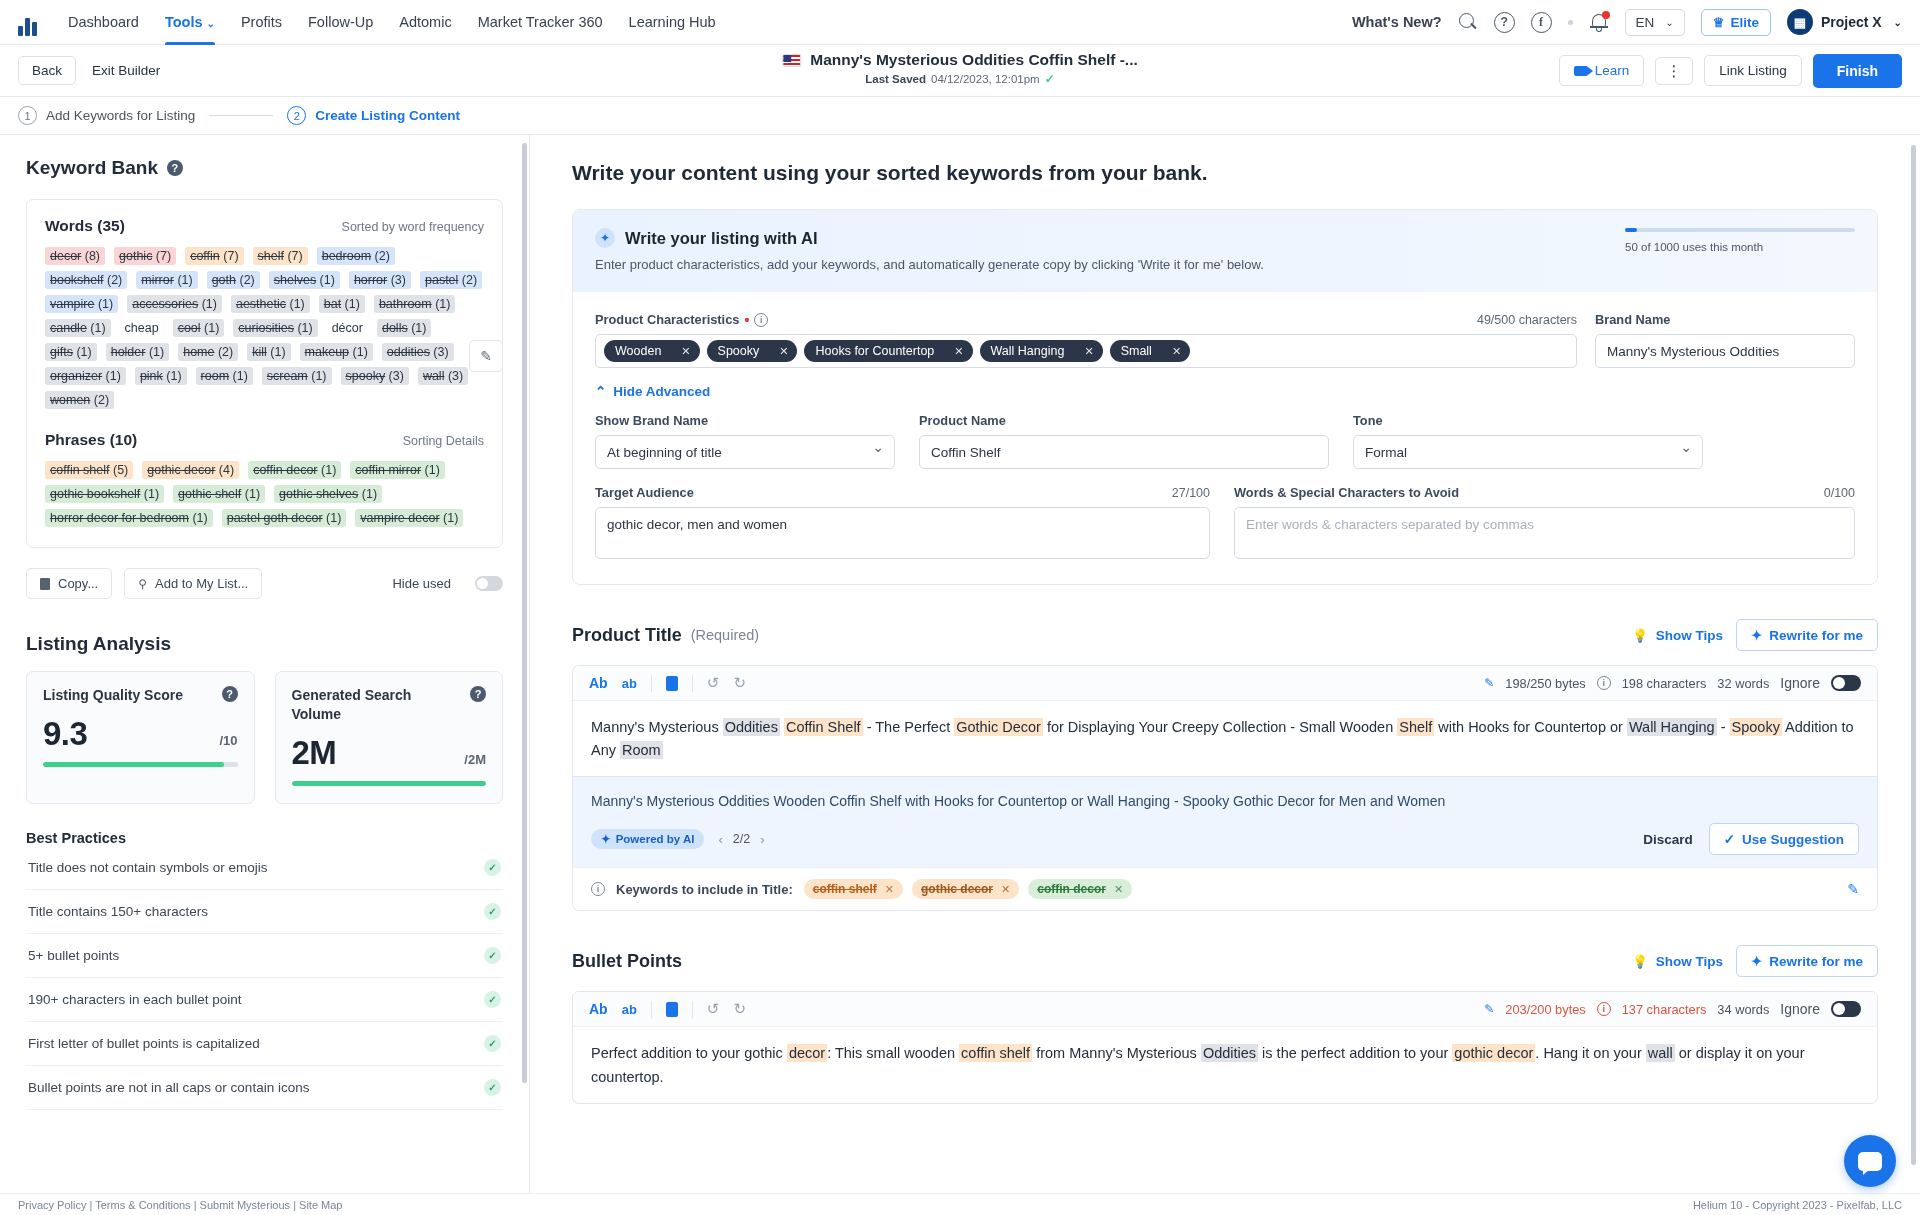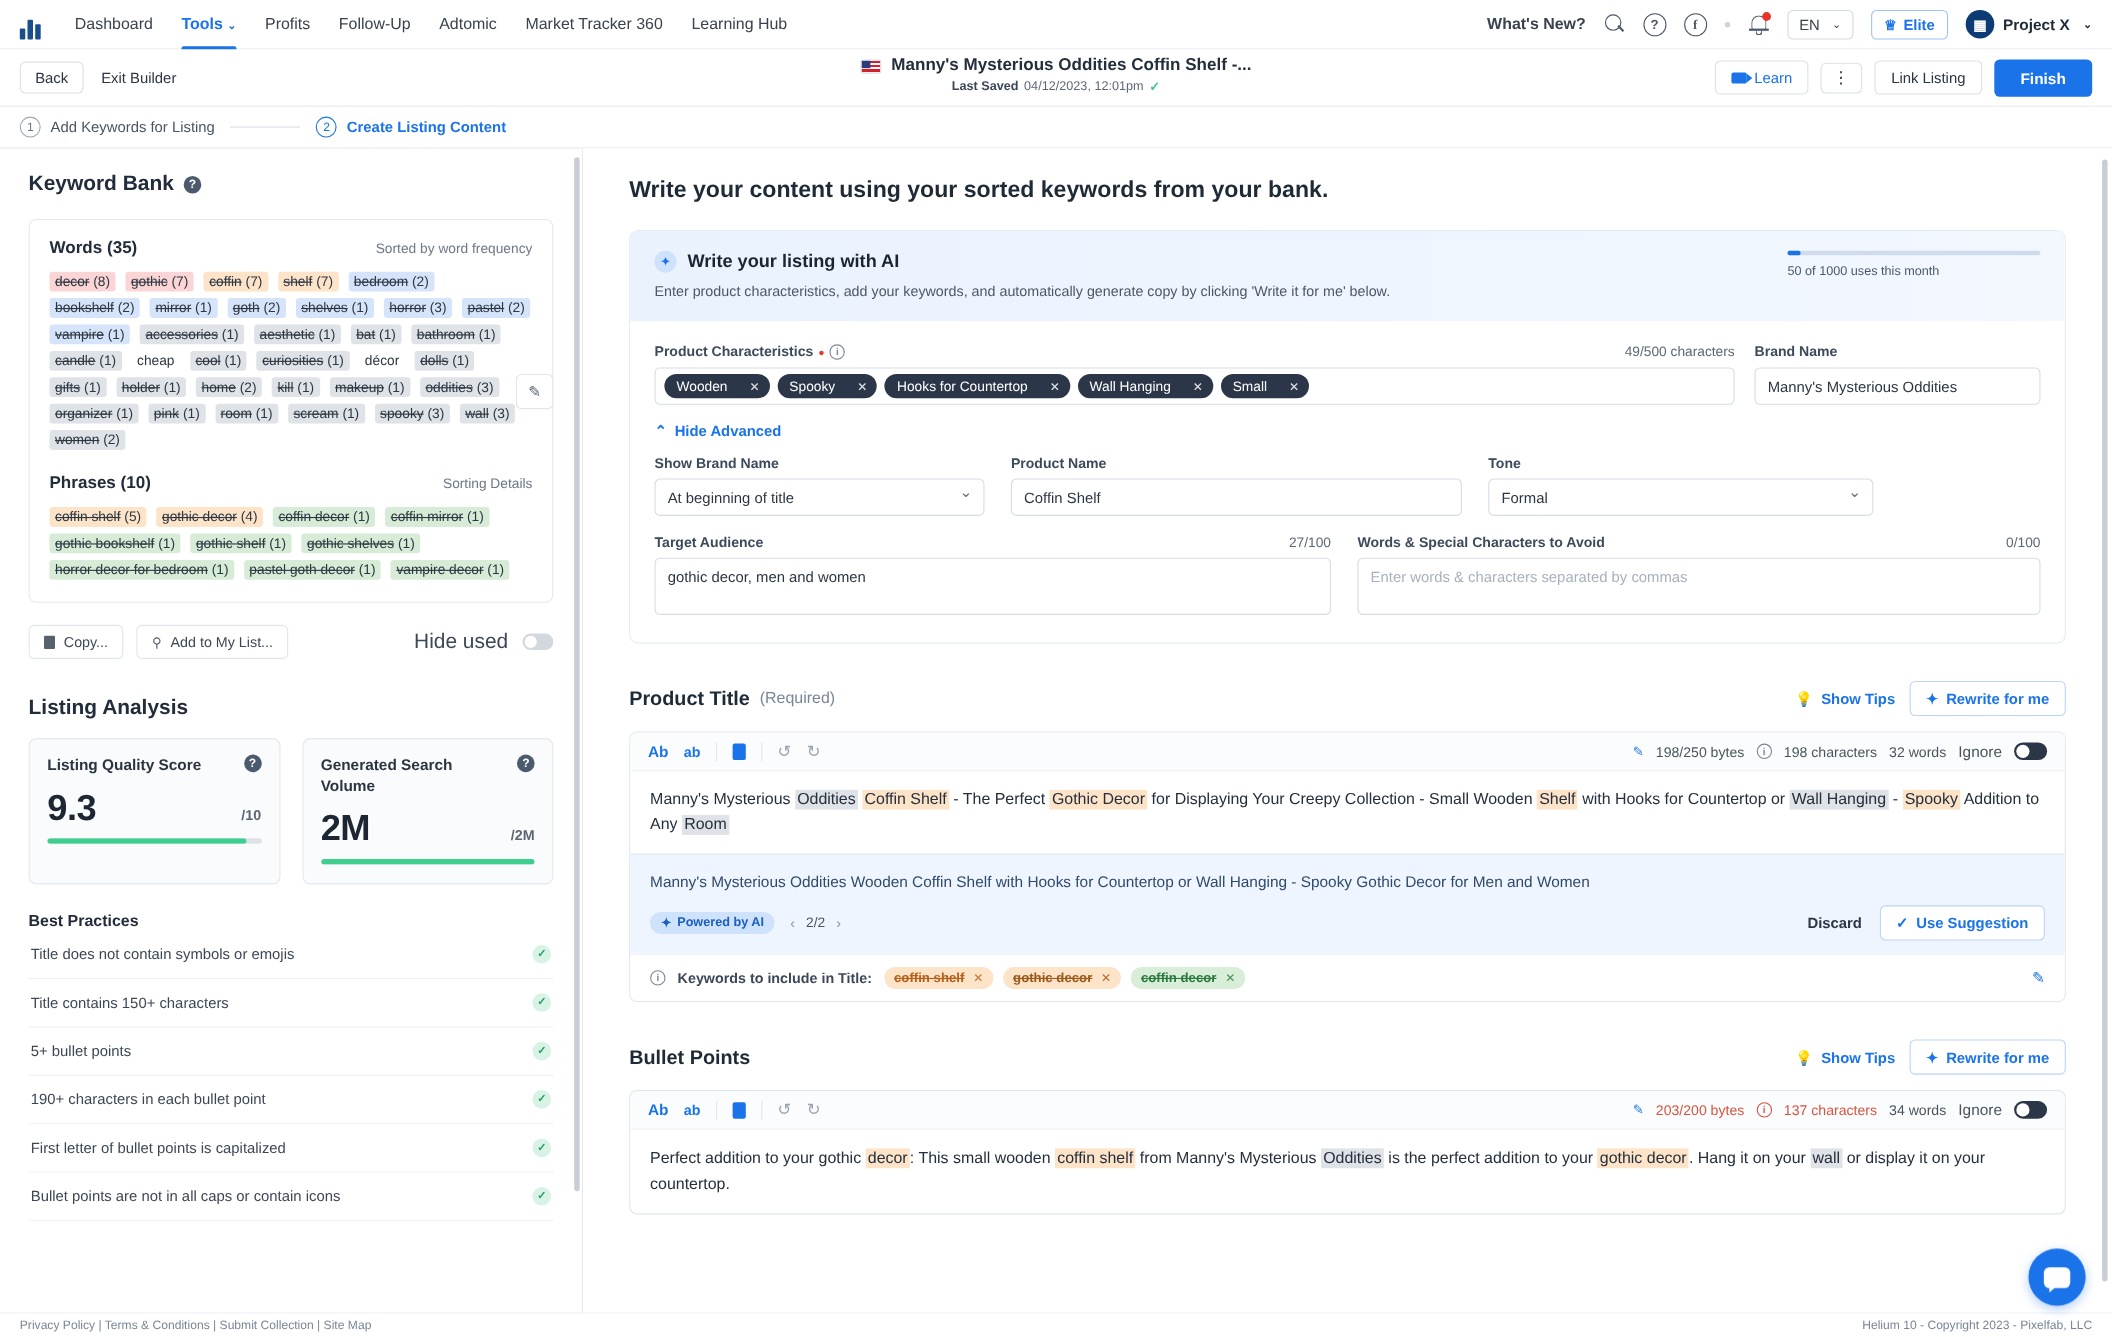--- a/index.html
+++ b/index.html
@@ -161,21 +161,21 @@
   .chip.c-gray { background:#dfe2e6; }
   .chip.c-green { background:#d6ecd6; }
   .kb-sec2 { margin-top:22px; }
   .kb-actions { display:flex; align-items:center; margin-top:20px; gap:12px; }
   .sm-btn {
     border:1px solid #e1e6ec; border-radius:5px; padding:7px 13px; font-size:13px;
     display:flex; align-items:center; gap:8px; cursor:pointer; background:#fff; color:#3d4757;
   }
   .doc-ic { width:10px; height:12px; background:#58616e; border-radius:1px; }
   .pin-ic { font-size:12px; color:#58616e; }
-  .hide-used { margin-left:auto; display:flex; align-items:center; gap:13px; font-size:19px; color:#3d4757; }
+  .hide-used { margin-left:auto; display:flex; align-items:center; gap:24px; font-size:13px; color:#3d4757; }
   .toggle {
     width:28px; height:15px; border-radius:9px; background:#d3d8df; position:relative; cursor:pointer;
   }
   .toggle::after { content:""; position:absolute; left:2px; top:2px; width:11px; height:11px; border-radius:50%; background:#fff; }
   .la-title { font-size:19px; font-weight:700; color:#222c3a; margin:34px 0 16px 0; }
   .metrics { display:flex; gap:20px; }
   .metric { flex:1; border:1px solid #e4e9ef; border-radius:7px; background:#fafbfc; padding:14px 16px 17px 16px; }
   .m-head { display:flex; justify-content:space-between; align-items:flex-start; gap:8px; }
   .m-label { font-size:14px; font-weight:700; color:#2b3542; line-height:1.35; }
   .m-val-row { display:flex; align-items:baseline; justify-content:space-between; margin-top:10px; }
@@ -784,19 +784,19 @@
         </div>
       </div>
       <div class="ed-text" id="bullettext"><span>Perfect addition to your gothic </span><span class="hl-orange">decor</span><span>: This small wooden </span><span class="hl-orange">coffin shelf</span><span> from Manny's Mysterious </span><span class="hl-gray">Oddities</span><span> is the perfect addition to your </span><span class="hl-orange">gothic decor</span><span>. Hang it on your </span><span class="hl-gray">wall</span><span> or display it on your countertop.</span></div>
     </div>
 
     <div class="main-scroll"></div>
   </div>
 </div>
 
 <div class="footer">
-  <div id="footerlinks"><span class="fl">Privacy Policy</span><span> | </span><span class="fl">Terms &amp; Conditions</span><span> | </span><span class="fl">Submit Collection</span><span> | </span><span class="fl">Site Map</span></div>
+  <div id="footerlinks"><span class="fl">Privacy Policy</span><span> | </span><span class="fl">Terms &amp; Conditions</span><span> | </span><span class="fl">Submit Mysterious</span><span> | </span><span class="fl">Site Map</span></div>
   <div class="footer-right">Helium 10 - Copyright 2023 - Pixelfab, LLC</div>
 </div>
 
 <div class="chatbtn">
   <div class="chat-bub"></div>
 </div>
 
 </body></html>

